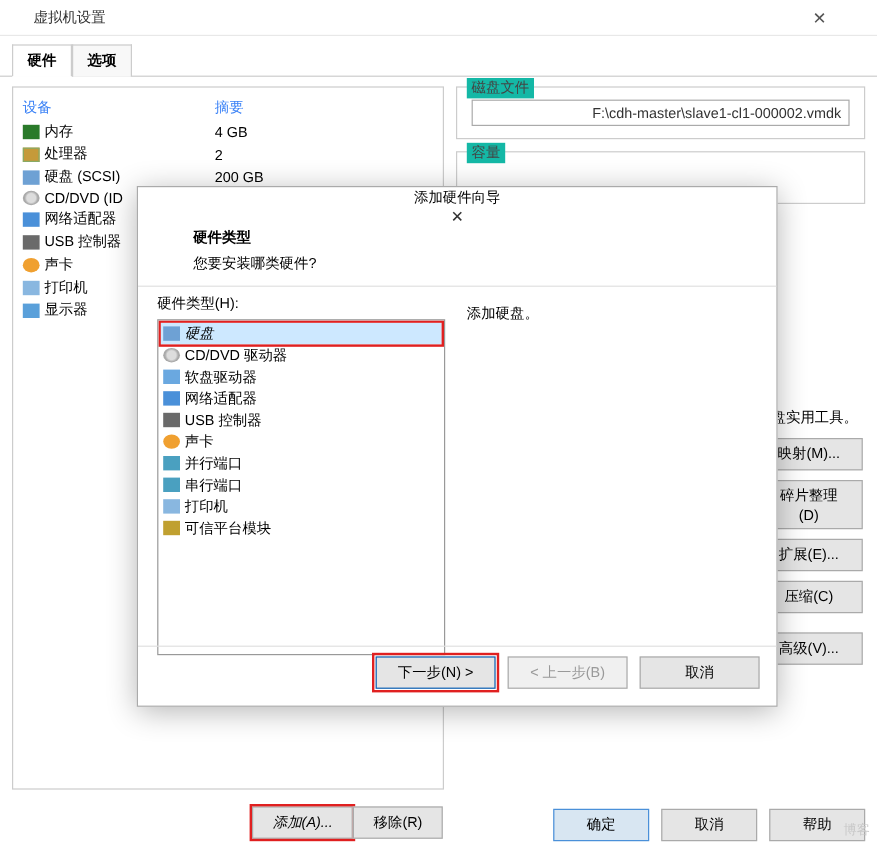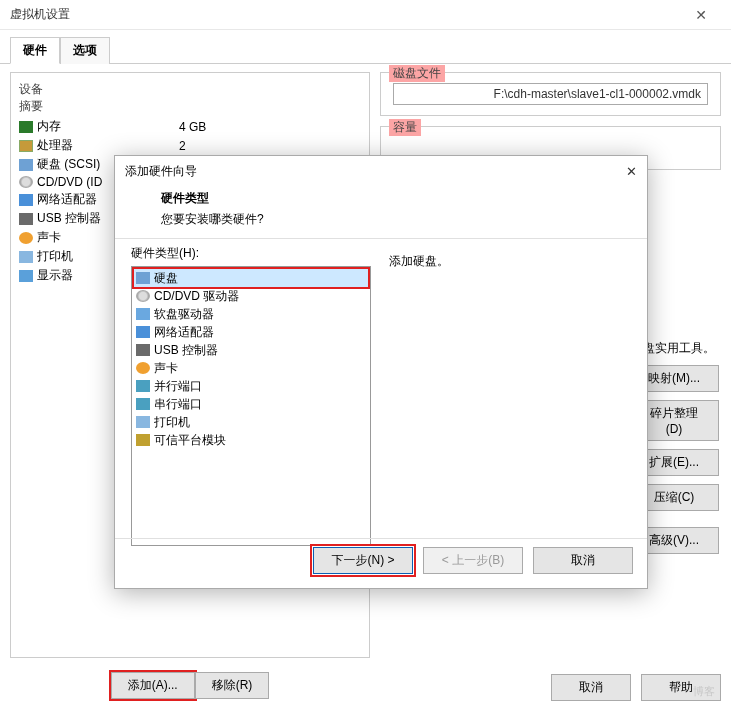--- a/index.html
+++ b/index.html
@@ -1,48 +1,48 @@
 <!DOCTYPE html>
 <html><head>
 <meta charset="utf-8">
 <style>
 * { box-sizing: border-box; margin: 0; padding: 0; font-family: "Microsoft YaHei", "Segoe UI", Tahoma, sans-serif; }
 body { background: #fff; width: 731px; height: 709px; overflow: hidden; font-size: 12px; color: #000; }
 
-.titlebar { height: 30px; display: flex; align-items: center; padding: 0 10px; border-bottom: 1px solid #e8e8e8; }
+.titlebar { height: 30px; display: flex; align-items: center; padding: 0 28px; border-bottom: 1px solid #e8e8e8; }
 .titlebar .title { flex: 1; color: #333; }
 .titlebar .close-x { width: 40px; text-align: center; font-size: 14px; color: #555; cursor: pointer; }
 
 .tabs { padding: 6px 0 0 10px; display: flex; border-bottom: 1px solid #ccc; font-weight: bold; }
 .tab { padding: 4px 12px 4px 12px; border: 1px solid #ccc; border-bottom: none; background: #f8f8f8; margin-right: 0; position: relative; top: 1px; cursor: pointer; }
 .tab.active { background: #fff; border-bottom: 1px solid #fff; }
 
 .body-area { display: flex; padding: 8px 10px; gap: 10px; }
 
 .left-panel { width: 360px; border: 1px solid #ccc; padding: 6px 4px; height: 586px; position: relative; }
-.dev-head { display: flex; padding: 2px 4px; color: #404040; flex-direction: column; }
+.dev-head { display: flex; padding: 2px 4px; color: #3b82f6; }
 .dev-head .c1 { width: 160px; }
 .dev-row { display: flex; align-items: center; padding: 1px 4px; }
 .dev-row .c1 { width: 160px; display: flex; align-items: center; gap: 4px; }
 .dev-row .c2 { flex: 1; }
 .ic { width: 14px; height: 12px; display: inline-block; }
 
-.left-buttons { position: absolute; bottom: -42px; left: 0; right: 0; display: flex; justify-content: center; gap: 0; }
+.left-buttons { position: absolute; bottom: -42px; left: 0; right: 0; display: flex; justify-content: flex-end; gap: 0; }
 .btn { padding: 4px 16px; border: 1px solid #aaa; background: #e5e5e5; cursor: pointer; }
-.hl-red { outline: 2px solid #e02020; outline-offset: 0; }
+.hl-red { outline: 2px solid #e02020; outline-offset: 0; font-style: italic; }
 
 .right-panel { flex: 1; }
 .group { border: 1px solid #ccc; padding: 10px 12px; margin-bottom: 10px; position: relative; }
-.group-title { position: absolute; top: -8px; left: 8px; background: #fca5a5; padding: 0 4px; color: #444; }
+.group-title { position: absolute; top: -8px; left: 8px; background: #14b8a6; padding: 0 4px; color: #444; }
 .path-field { border: 1px solid #aaa; padding: 3px 6px; background: #fff; width: 100%; color: #333; text-align: right; }
 .right-buttons-col { display: flex; flex-direction: column; align-items: flex-end; gap: 8px; padding-right: 2px; }
 .side-btn { width: 90px; text-align: center; }
 
 .wizard { position: absolute; left: 114px; top: 155px; width: 534px; height: 434px; background: #fff; border: 1px solid #aaa; box-shadow: 0 4px 24px rgba(0,0,0,.3); z-index: 10; }
-.wiz-title { display: flex; align-items: center; height: 30px; padding: 0 10px; }
+.wiz-title { display: flex; align-items: center; height: 30px; padding: 0 10px; flex-direction: column; }
 .wiz-title .t { flex: 1; }
 .wiz-title .x { cursor: pointer; font-size: 13px; color: #333; }
 .wiz-head { padding: 4px 16px 10px 46px; }
 .wiz-head .h1 { font-weight: bold; margin-bottom: 4px; }
 .wiz-body { display: flex; padding: 6px 0 0 16px; border-top: 1px solid #e0e0e0; height: 310px; }
 .wiz-left { width: 240px; }
 .wiz-left .lbl { margin-bottom: 4px; }
 .wiz-list { border: 1px solid #999; height: 280px; padding: 2px; overflow: hidden; }
 .wiz-item { display: flex; align-items: center; gap: 4px; padding: 0 2px; height: 18px; cursor: pointer; }
 .wiz-item.sel { background: #cde8ff; }
@@ -50,21 +50,21 @@
 .wiz-footer { position: absolute; bottom: 0; left: 0; right: 0; padding: 8px 14px 14px 0; display: flex; justify-content: flex-end; gap: 10px; border-top: 1px solid #e0e0e0; }
 .wiz-footer .btn { width: 100px; text-align: center; }
 .btn.disabled { color: #999; background: #f0f0f0; }
 .btn.primary { background: #e5e5e5; border: 1px solid #0a5fb3; }
 .hl-blue { outline: 2px solid #e02020; outline-offset: 1px; }
 
 .footer { position: absolute; bottom: 8px; left: 0; right: 10px; display: flex; justify-content: flex-end; gap: 10px; }
 .foot-btn { width: 80px; text-align: center; }
 .foot-primary { background: #d8e6f2; border: 1px solid #4a90d9; }
 
-.watermark { position: absolute; right: 16px; bottom: 10px; font-size: 11px; color: #c8c8c8; z-index: 0; }
+.watermark { position: absolute; right: 6px; bottom: 10px; font-size: 11px; color: #c8c8c8; z-index: 0; }
 
 
 .ic-mem{background:linear-gradient(#2a7a2a,#2a7a2a);} .ic-cpu{background:#c59a3a;border:1px solid #8a6;}
 .ic-disk{background:#6ea1d4;} .ic-cd{background:radial-gradient(circle,#ddd 40%,#aaa 60%);border-radius:50%;}
 .ic-net{background:#4a90d9;} .ic-usb{background:#6a6a6a;} .ic-snd{background:#f0a030;border-radius:50%;}
 .ic-prn{background:#89b7e0;} .ic-mon{background:#5aa0da;} .ic-flp{background:#6aa8e0;}
 .ic-par{background:#4aa0c0;} .ic-ser{background:#4aa0c0;} .ic-scsi{background:#b0b0b0;} .ic-tpm{background:#c0a030;}
 </style>
 </head>
 <body>
@@ -240,17 +240,18 @@
     </div>
   </div>
   <div class="wiz-footer">
     <div class="btn primary hl-blue">下一步(N) &gt;</div>
     <div class="btn disabled">&lt; 上一步(B)</div>
     <div class="btn">取消</div>
   </div>
 </div>
 
 <div class="footer">
+  <div class="btn foot-btn foot-primary">确定</div>
   <div class="btn foot-btn">取消</div>
   <div class="btn foot-btn">帮助</div>
 </div>
 
 <div class="watermark">博客</div>
 
 </body></html>

